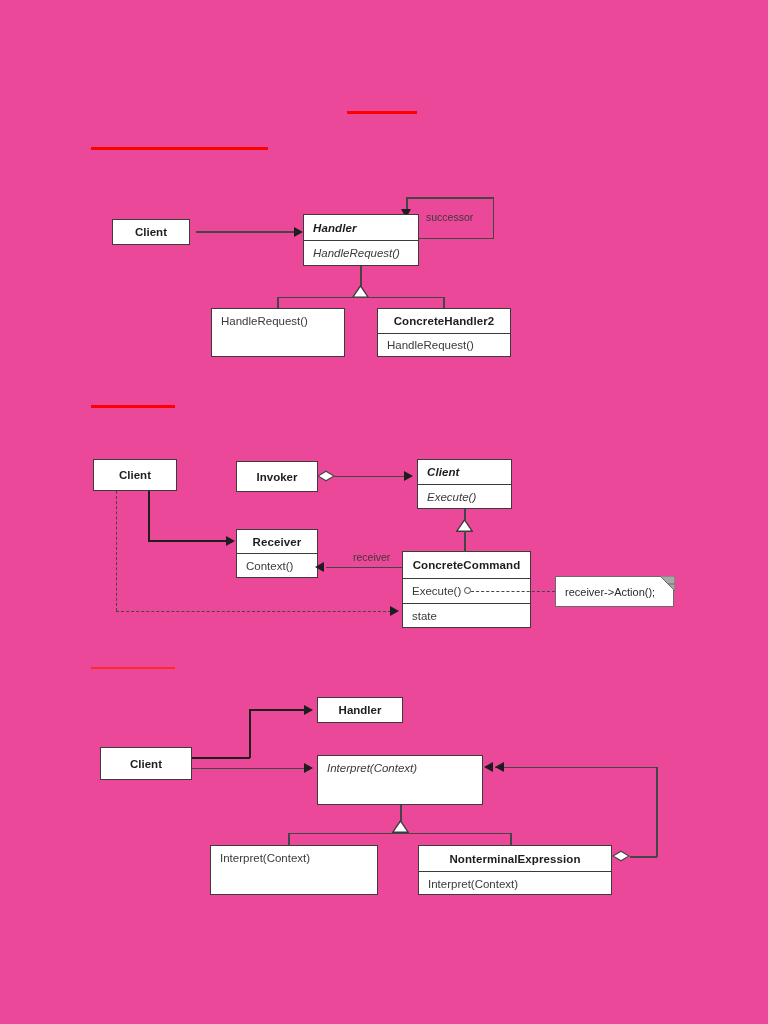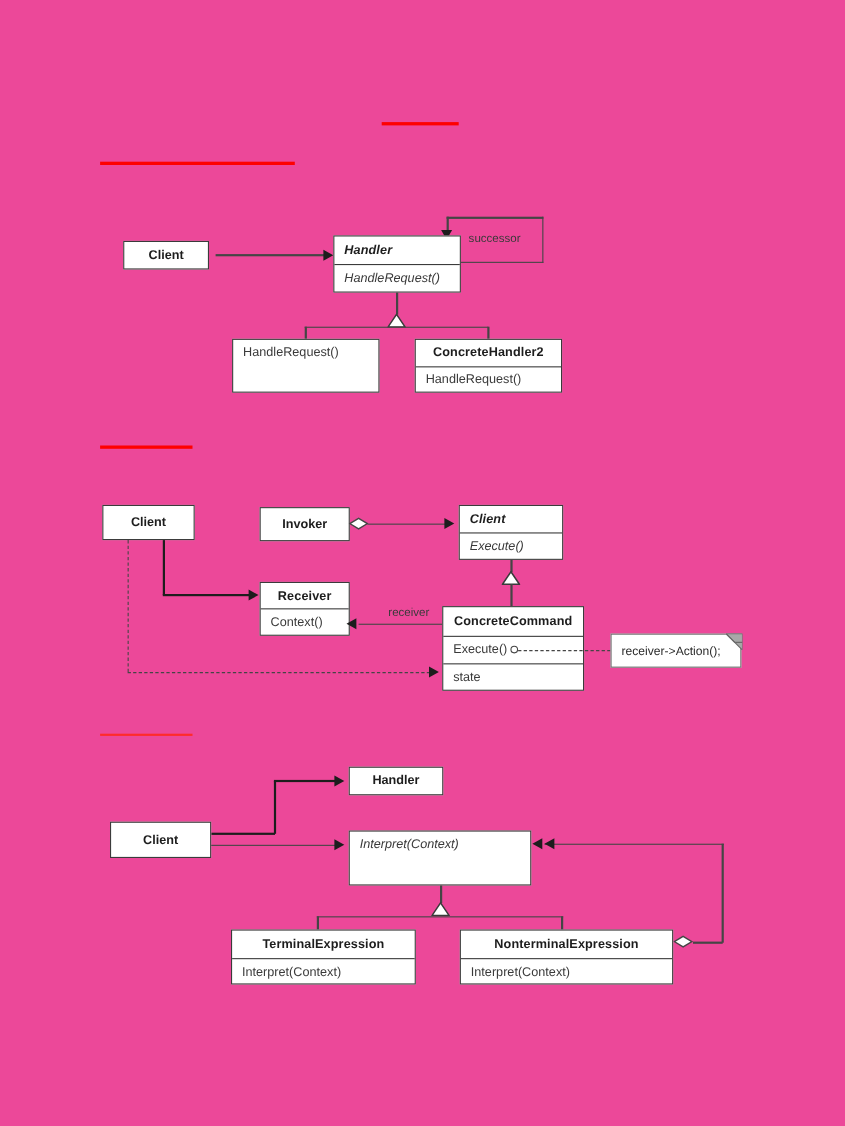--- a/index.html
+++ b/index.html
@@ -318,21 +318,20 @@
     <div class="tri-up-outline" style="left:392px; top:820px;">
       <svg width="17" height="13" viewBox="0 0 17 13">
         <polygon points="8.5,0.8 16.2,12.2 0.8,12.2" fill="#ffffff" stroke="#3b3b3b" stroke-width="1.4"></polygon>
       </svg>
     </div>
     <div class="ln h" style="left:288px; top:832.5px; width:224px;"></div>
     <div class="ln v" style="left:288px; top:832.5px; height:13px;"></div>
     <div class="ln v" style="left:510px; top:832.5px; height:13px;"></div>
 
     <div class="umlbox" style="left:210px; top:845px; width:168px; height:50px;">
-      <div class="row title" style="height:25px;">TerminalExpression</div>
       <div class="row member" style="height:24px;">Interpret(Context)</div>
     </div>
 
     <div class="umlbox" style="left:418px; top:845px; width:194px; height:50px;">
       <div class="row title" style="height:25px;">NonterminalExpression</div>
       <div class="row member" style="height:24px;">Interpret(Context)</div>
     </div>
   </div>
 
 </div>

